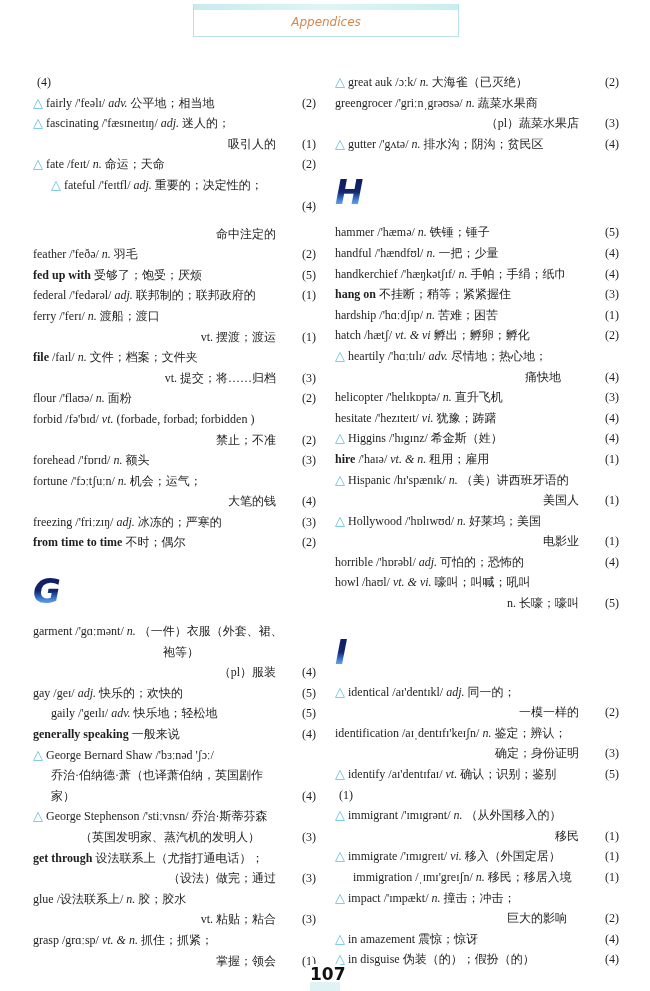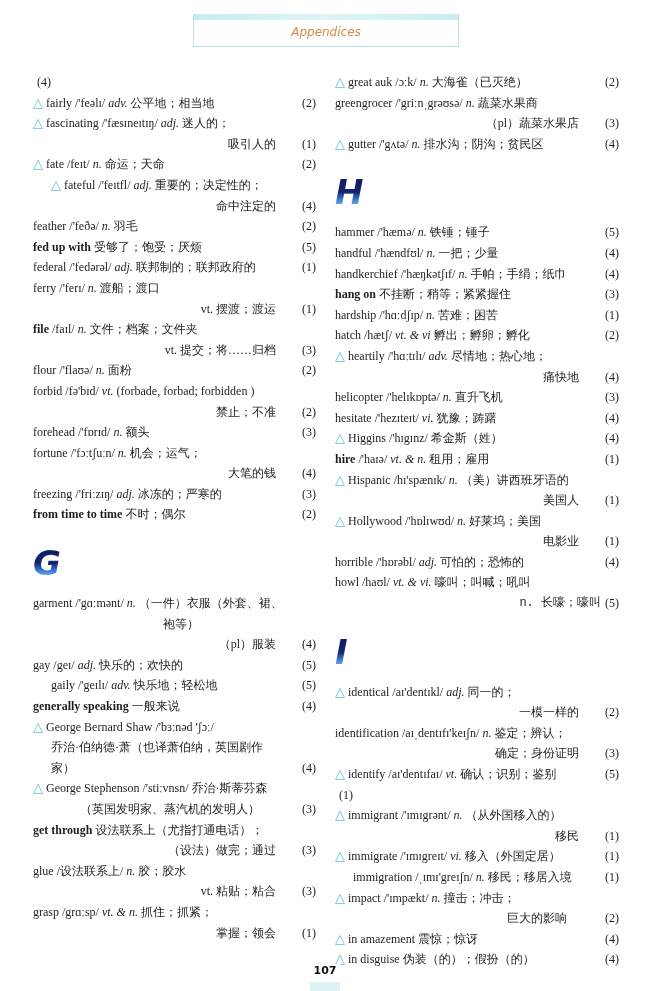--- a/index.html
+++ b/index.html
@@ -1,18 +1,18 @@
 <!DOCTYPE html>
 <html><head>
 <meta charset="utf-8">
 <style>
   html, body { margin: 0; padding: 0; background: #ffffff; }
   body { width: 650px; height: 991px; position: relative; overflow: hidden;
          font-family: "Liberation Serif", "DejaVu Serif", serif; color: #1e1e1e; }
-  .header-band { position: absolute; left: 193px; top: 14px; width: 264px; height: 32px;
+  .header-band { position: absolute; left: 193px; top: 4px; width: 264px; height: 32px;
                  border: 1px solid #b7e2ea; border-top: none; background: #fff; }
   .header-band .top { height: 6px; background: linear-gradient(90deg,#c6ecef,#dff5f6,#c9eef0); }
   .header-band .title { text-align: center; font-family: "DejaVu Sans", sans-serif; font-style: italic;
                         font-size: 12px; color: #d8874a; line-height: 24px; }
   .col { position: absolute; top: 72px; width: 283px; font-size: 12px; }
   .col.left { left: 33px; }
   .col.right { left: 335px; width: 284px; }
   .entry { position: relative; line-height: 20.6px; }
   .line { display: flex; justify-content: space-between; white-space: nowrap; }
   .line .txt { overflow: hidden; }
@@ -22,21 +22,21 @@
   .hw { }
   .bold { font-weight: bold; }
   .it { font-style: italic; }
   .cont { justify-content: flex-end; }
   .cont .txt { padding-right: 0; }
   .letter { height: 44px; margin: 18px 0 6px 0; position: relative; }
   .letter .glyph { font-family: "DejaVu Sans", sans-serif; font-weight: bold; font-size: 34px; font-style: italic;
                    background: linear-gradient(180deg,#0d1a5c 0%,#14246e 50%,#3f7fd6 70%,#bfe3f8 100%);
                    -webkit-background-clip: text; background-clip: text; color: transparent; line-height: 40px; }
   .page-num { position: absolute; left: 310px; top: 964px; width: 30px; height: 18px; text-align: center;
-              font-family: "DejaVu Sans", sans-serif; font-weight: bold; font-size: 11px; color: #111; background: #fff; }
+              font-family: "DejaVu Sans", sans-serif; font-weight: bold; font-size: 17px; color: #111; background: #fff; }
   .page-band { position: absolute; left: 310px; top: 982px; width: 30px; height: 9px; background: #dff3f5; }
 </style>
 </head>
 <body>
 
 <div class="header-band">
   <div class="top"></div>
   <div class="title">Appendices</div>
 </div>
 
@@ -65,21 +65,21 @@
       <div class="line">
         <span class="txt"><span class="tri">△</span><span class="hw">fate</span> <span>/feɪt/</span> <span class="it">n.</span> <span>命运；天命</span></span>
         <span class="num">(2)</span>
       </div>
     </div>
     <div class="entry">
       <div class="line">
         <span class="txt sub"><span class="tri">△</span><span class="hw">fateful</span> <span>/'feɪtfl/</span> <span class="it">adj.</span> <span>重要的；决定性的；</span></span>
       </div>
       <div class="line cont">
-        <span class="txt" style="margin-right: 22px;">命中注定的</span>
+        <span class="txt" style="margin-right: 22px; margin-top: 28px;">命中注定的</span>
         <span class="num">(4)</span>
       </div>
     </div>
     <div class="entry">
       <div class="line">
         <span class="txt"><span class="hw">feather</span> <span>/'feðə/</span> <span class="it">n.</span> <span>羽毛</span></span>
         <span class="num">(2)</span>
       </div>
     </div>
     <div class="entry">
@@ -291,21 +291,21 @@
       <div class="line">
         <span class="txt"><span class="hw">hatch</span> <span>/hætʃ/</span> <span class="it">vt. &amp; vi</span> <span>孵出；孵卵；孵化</span></span>
         <span class="num">(2)</span>
       </div>
     </div>
     <div class="entry">
       <div class="line">
         <span class="txt"><span class="tri">△</span><span class="hw">heartily</span> <span>/'hɑːtɪlɪ/</span> <span class="it">adv.</span> <span>尽情地；热心地；</span></span>
       </div>
       <div class="line cont">
-        <span class="txt" style="margin-right: 22px;">痛快地</span>
+        <span class="txt" style="margin-right: 40px;">痛快地</span>
         <span class="num">(4)</span>
       </div>
     </div>
     <div class="entry">
       <div class="line">
         <span class="txt"><span class="hw">helicopter</span> <span>/'helɪkɒptə/</span> <span class="it">n.</span> <span>直升飞机</span></span>
         <span class="num">(3)</span>
       </div>
     </div>
     <div class="entry">
@@ -348,21 +348,21 @@
       <div class="line">
         <span class="txt"><span class="hw">horrible</span> <span>/'hɒrəbl/</span> <span class="it">adj.</span> <span>可怕的；恐怖的</span></span>
         <span class="num">(4)</span>
       </div>
     </div>
     <div class="entry">
       <div class="line">
         <span class="txt"><span class="hw">howl</span> <span>/haʊl/</span> <span class="it">vt. &amp; vi.</span> <span>嚎叫；叫喊；吼叫</span></span>
       </div>
       <div class="line cont">
-        <span class="txt" style=" font-family: Liberation Mono, monospace;">n. 长嚎；嚎叫</span>
+        <span class="txt" style="margin-right: 22px;">n. 长嚎；嚎叫</span>
         <span class="num">(5)</span>
       </div>
     </div>
     <div class="letter"><span class="glyph">I</span></div>
     <div class="entry">
       <div class="line">
         <span class="txt"><span class="tri">△</span><span class="hw">identical</span> <span>/aɪ'dentɪkl/</span> <span class="it">adj.</span> <span>同一的；</span></span>
       </div>
       <div class="line cont">
         <span class="txt" style="margin-right: 22px;">一模一样的</span>

